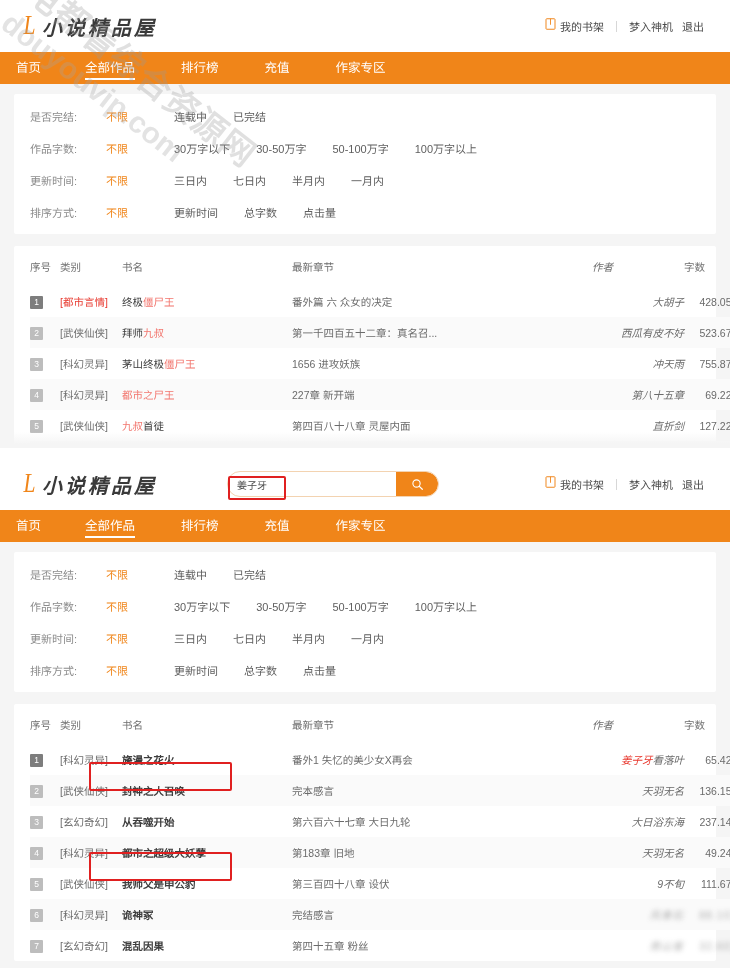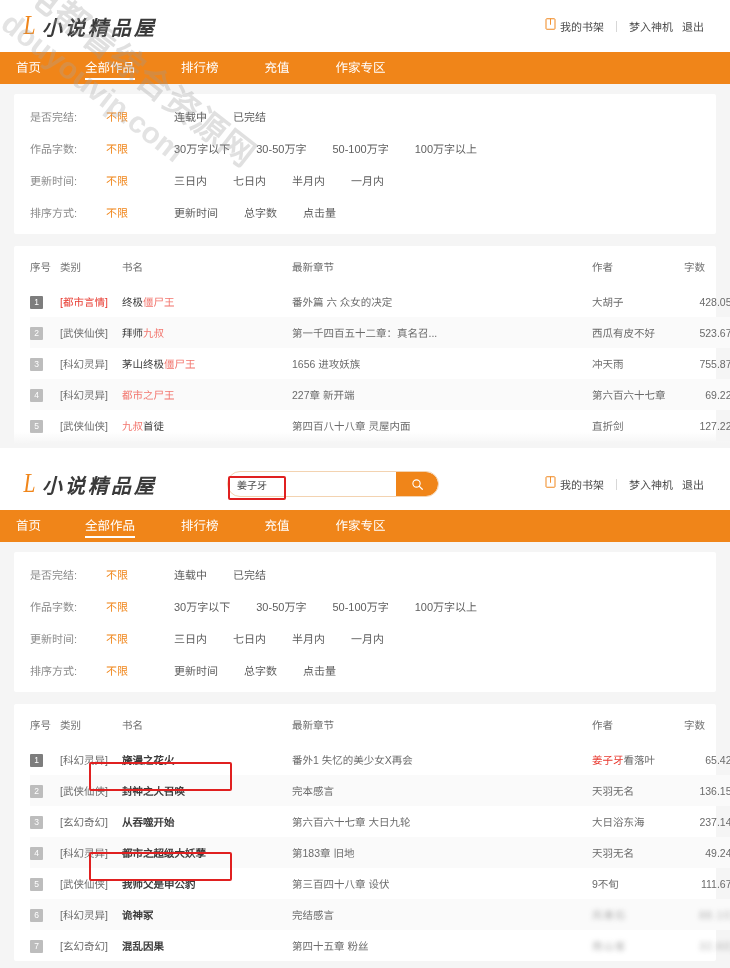--- a/index.html
+++ b/index.html
@@ -201,23 +201,23 @@
     padding: 8px 0;
     color: #6b6b6b;
     vertical-align: middle;
     height: 28px;
   }
   tbody tr:nth-child(even) { background: #fafafa; }
   .col-no    { width: 30px; }
   .col-cat   { width: 62px; }
   .col-name  { width: 170px; }
   .col-chap  { width: 300px; }
-  .col-auth  { width: 92px; text-align: right; }
+  .col-auth  { width: 92px; text-align: right; font-style: italic; }
   .col-words { width: 58px; text-align: right; }
-  th.col-auth, td.col-auth { text-align: left; padding-right: 6px; }
+  th.col-auth, td.col-auth { text-align: right; padding-right: 6px; }
   th.col-words, td.col-words { text-align: right; }
 
   .rank-badge {
     display: inline-block;
     width: 13px; height: 13px;
     line-height: 13px;
     text-align: center;
     background: #bdbdbd;
     color: #ffffff;
     font-size: 8.5px;
@@ -391,21 +391,21 @@
               <td class="col-name"><span class="bname"><span>茅山终极</span><span class="hl-soft">僵尸王</span></span></td>
               <td class="col-chap chap">1656 进攻妖族</td>
               <td class="col-auth auth">冲天雨</td>
               <td class="col-words words">755.87万</td>
             </tr>
             <tr>
               <td class="col-no"><span class="rank-badge">4</span></td>
               <td class="col-cat"><span class="cat">[科幻灵异]</span></td>
               <td class="col-name"><span class="bname"><span class="hl-soft">都市之尸王</span></span></td>
               <td class="col-chap chap">227章 新开端</td>
-              <td class="col-auth auth">第六百六十七章</td>
+              <td class="col-auth auth">第八十五章</td>
               <td class="col-words words">69.22万</td>
             </tr>
             <tr>
               <td class="col-no"><span class="rank-badge">5</span></td>
               <td class="col-cat"><span class="cat">[武侠仙侠]</span></td>
               <td class="col-name"><span class="bname"><span class="hl-soft">九叔</span><span>首徒</span></span></td>
               <td class="col-chap chap">第四百八十八章 灵屋内面</td>
               <td class="col-auth auth">直折剑</td>
               <td class="col-words words">127.22万</td>
             </tr>

